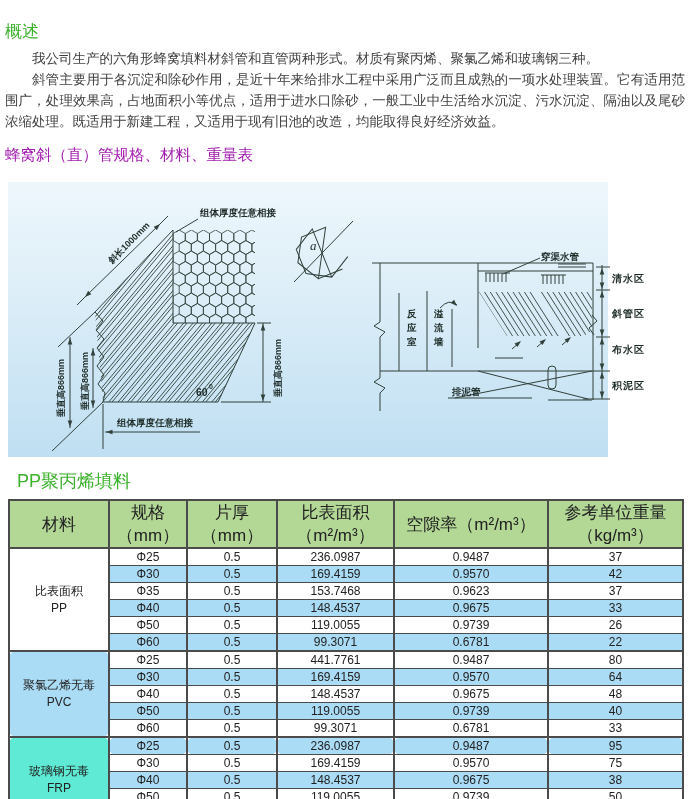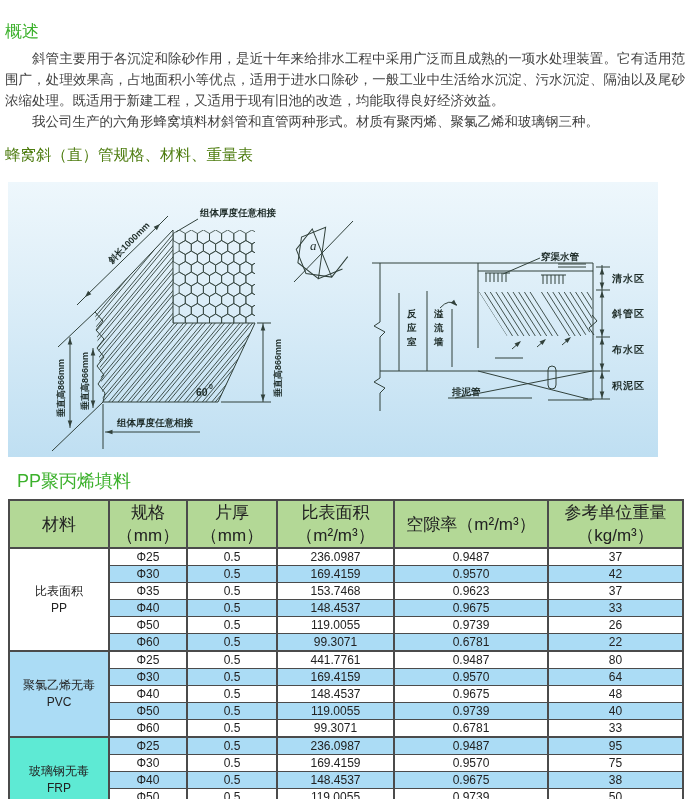--- a/index.html
+++ b/index.html
@@ -4,59 +4,59 @@
 <style>
   html,body{margin:0;padding:0;}
   body{
     width:690px;height:799px;overflow:hidden;background:#fff;
     font-family:"Liberation Sans","DejaVu Sans",sans-serif;color:#3f3f3f;
     position:relative;
   }
   .wrap{padding:18px 5px 0;}
   h2.gtitle{margin:2px 0 5px;font-size:17px;font-weight:normal;color:#3cb12c;}
   p.body{margin:0;font-size:13.5px;line-height:21px;text-indent:2em;text-align:justify;}
-  h3.sec{margin:13px 0 0;font-size:15.5px;font-weight:normal;color:#4d7c0f;}
+  h3.sec{margin:13px 0 0;font-size:15.5px;font-weight:normal;color:#a21caf;}
   .panel{
-    margin:16px 3px 0;height:275px;width:650px;
+    margin:16px 3px 0;height:275px;width:600px;
     background:linear-gradient(#eef7fc,#ddeef8 40%,#bfdff2);
     text-decoration:underline;
   }
   .panel svg{display:block;}
   h3.pp{margin:12px 12px 6px;font-size:18px;font-weight:normal;color:#3cb12c;}
   table.spec{
     border-collapse:collapse;margin:0 3px;width:674px;table-layout:fixed;
     font-size:12px;color:#222;border:2px solid #4b4b4b;
   }
   table.spec th{
     background:#b3d896;font-weight:normal;font-size:17px;height:21px;padding:0;
   }
   table.spec td{height:16px;text-align:center;padding:0;line-height:15px;}
   table.spec th,table.spec td{
     border:1px solid #4b4b4b;border-left-width:2px;border-right-width:2px;
   }
-  table.spec tr.gs td{border-top-width:2px;}
+  table.spec tr.gs td{border-top-width:2px;border-radius:7px;}
   td.mat div{line-height:17px;}
   
   text{fill:#1d2b27;font-family:"Liberation Sans","DejaVu Sans",sans-serif;
        font-size:9.5px;font-weight:bold;}
   text.zone{font-size:10px;letter-spacing:1px;}
   text.sm{font-size:9px;}
   text.hexa{font-family:"Liberation Serif","DejaVu Serif",serif;font-style:italic;
        font-size:13px;font-weight:normal;}
   text.ang{font-size:10.5px;}
   text.angsup{font-size:7px;}
 </style>
 </head>
 <body>
 
 <div class="wrap">
 
   <h2 class="gtitle">概述</h2>
+  <p class="body">我公司生产的六角形蜂窝填料材斜管和直管两种形式。材质有聚丙烯、聚氯乙烯和玻璃钢三种。</p>
   <p class="body">斜管主要用于各沉淀和除砂作用，是近十年来给排水工程中采用广泛而且成熟的一项水处理装置。它有适用范围广，处理效果高，占地面积小等优点，适用于进水口除砂，一般工业中生活给水沉淀、污水沉淀、隔油以及尾砂浓缩处理。既适用于新建工程，又适用于现有旧池的改造，均能取得良好经济效益。</p>
-  <p class="body">我公司生产的六角形蜂窝填料材斜管和直管两种形式。材质有聚丙烯、聚氯乙烯和玻璃钢三种。</p>
 
   <h3 class="sec">蜂窝斜（直）管规格、材料、重量表</h3>
 
   <div class="panel">
     <svg width="674" height="275" viewBox="8 177 674 275">
       <defs>
         <clipPath id="hexClip">
             <rect x="173" y="225" width="82" height="93"></rect>
           </clipPath>
         <clipPath id="bundleClip">

